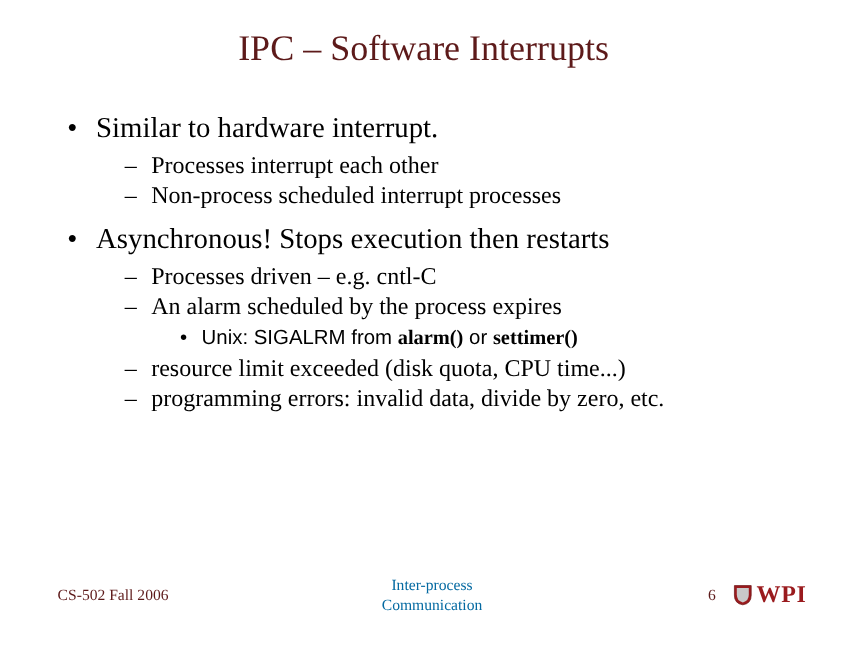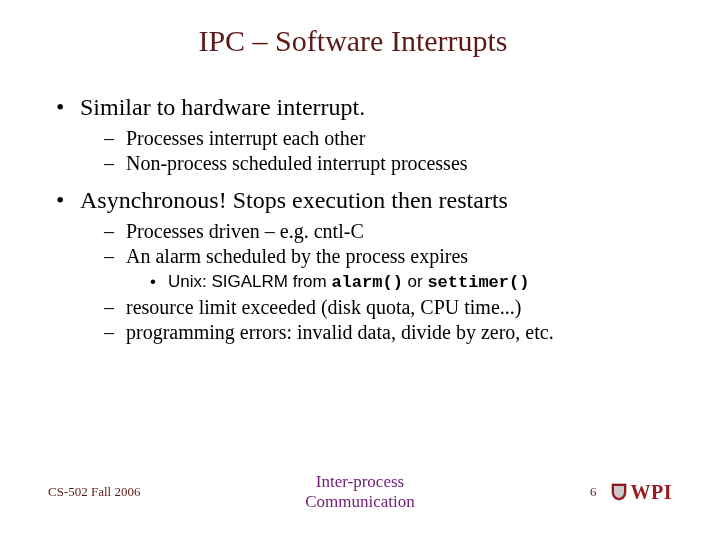--- a/index.html
+++ b/index.html
@@ -70,41 +70,41 @@
     margin-bottom: 2px;
     position: relative;
     padding-left: 18px;
   }
   ul.level3 > li::before {
     content: "•";
     position: absolute;
     left: 0;
     top: 0;
   }
-  .mono { font-family: Liberation Mono, monospace; font-weight: bold; }
+  .mono { font-family: Liberation Serif, serif; font-weight: bold; }
   .footer {
     position: absolute;
     bottom: 28px;
     left: 0;
     width: 100%;
     display: flex;
     align-items: center;
     justify-content: space-between;
     padding: 0 48px;
     font-family: "Times New Roman", Times, serif;
     gap: 44px;
   }
   .footer-left {
     font-size: 13px;
     color: #5d1a1a;
     width: 160px;
   }
   .footer-center {
-    font-size: 17px;
-    color: #701a75;
+    font-size: 13px;
+    color: #0369a1;
     text-align: center;
     flex: 1;
   }
   .footer-right {
     width: 160px;
     display: flex;
     align-items: center;
     justify-content: flex-end;
     gap: 14px;
   }

